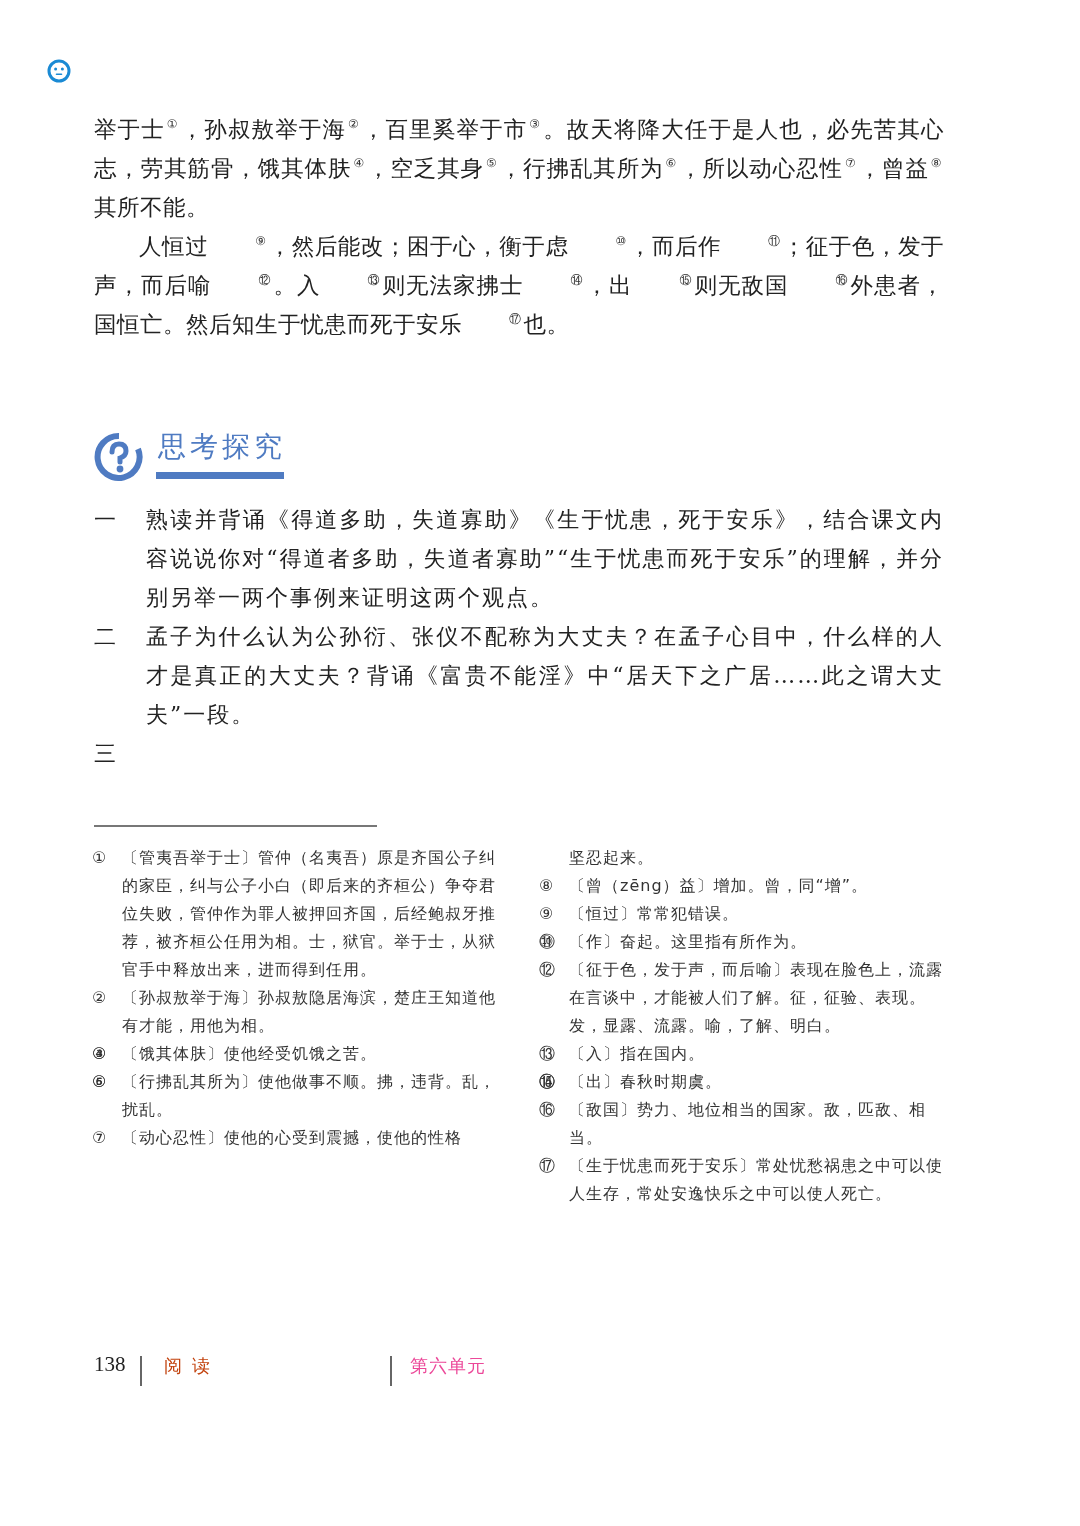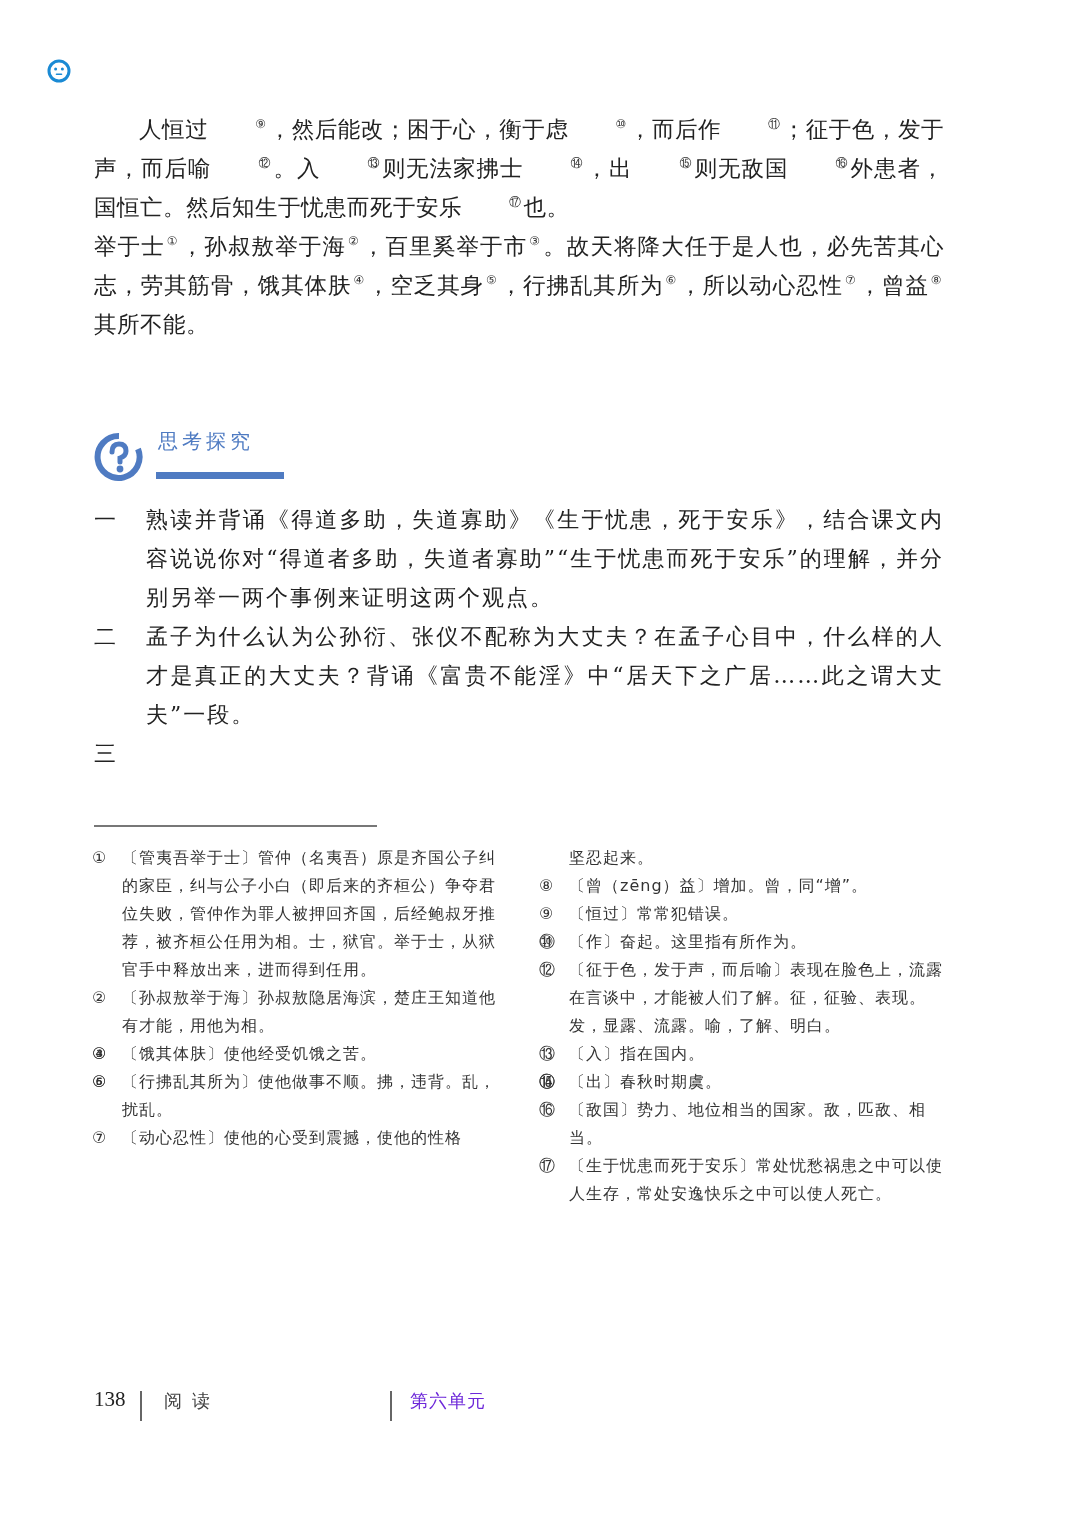--- a/index.html
+++ b/index.html
@@ -14,57 +14,57 @@
     text-align: justify;
   }
   .para { margin: 0; }
   .para.indent { text-indent: 45px; }
   .fn-mark {
     display: inline-block; font-size: 12px; line-height: 1; vertical-align: 9px;
     margin: 0 2px; color: #333;
   }
   .section-head { left: 94px; top: 428px; height: 56px; }
   .section-title {
-    position: absolute; left: 64px; top: 0px; font-size: 20px; color: #4f7bc2;
+    position: absolute; left: 64px; top: 0px; font-size: 28px; color: #4f7bc2;
     letter-spacing: 4px; white-space: nowrap; font-family: "DejaVu Serif", serif;
   }
   .section-bar { position: absolute; left: 62px; top: 44px; width: 128px; height: 7px; background: #4f7bc2; }
   .questions { left: 94px; top: 500px; width: 850px; font-size: 22px; line-height: 39px; letter-spacing: 2px; }
   .q-item { position: relative; padding-left: 52px; text-align: justify; }
   .q-num { position: absolute; left: 0; top: 0; width: 40px; }
   .q-item.tight-num { padding-left: 40px; }
   .divider { left: 94px; top: 825px; width: 283px; height: 2px; background: #777; }
   .notes-col { top: 844px; width: 410px; font-family: "DejaVu Sans", "Liberation Sans", sans-serif; font-size: 16px; line-height: 28px; color: #333; letter-spacing: 1px; }
   .notes-left { left: 92px; }
   .notes-right { left: 539px; }
   .note { position: relative; padding-left: 30px; margin: 0; }
   .note-num { position: absolute; left: 0; top: 0; }
   .note.cont { padding-left: 30px; }
-  .footer { left: 94px; top: 1352px; width: 500px; height: 36px; margin-top: 35px; }
+  .footer { left: 94px; top: 1352px; width: 500px; height: 36px; }
   .page-num { position: absolute; left: 0; top: 0; font-size: 21px; color: #222; font-family: "Liberation Serif", serif; }
   .footer-sep1 { position: absolute; left: 46px; top: 4px; width: 2px; height: 30px; background: #666; }
   .footer-sep2 { position: absolute; left: 296px; top: 4px; width: 2px; height: 30px; background: #666; }
-  .footer-section { position: absolute; left: 70px; top: 2px; font-size: 18px; letter-spacing: 10px; color: #404040; }
-  .footer-unit { position: absolute; left: 316px; top: 2px; font-size: 18px; color: #6d28d9; letter-spacing: 1px; }
+  .footer-section { position: absolute; left: 70px; top: 2px; font-size: 18px; letter-spacing: 10px; color: #c2410c; }
+  .footer-unit { position: absolute; left: 316px; top: 2px; font-size: 18px; color: #ec4899; letter-spacing: 1px; }
 </style>
 </head>
 <body>
 
 <div class="abs smiley">
   <svg width="24" height="24" viewBox="0 0 24 24">
     <circle cx="12" cy="12" r="10" fill="none" stroke="#1a8ad4" stroke-width="3"></circle>
     <circle cx="8.6" cy="10" r="1.5" fill="#1a8ad4"></circle>
     <circle cx="15.4" cy="10" r="1.5" fill="#1a8ad4"></circle>
     <line x1="9.5" y1="15.2" x2="14.5" y2="15.2" stroke="#1a8ad4" stroke-width="1.6" stroke-linecap="round"></line>
   </svg>
 </div>
 
 <div class="abs body-text" style="top:110px;">
+  <p class="para" id="p1">举于士<span class="fn-mark">①</span>，孙叔敖举于海<span class="fn-mark">②</span>，百里奚举于市<span class="fn-mark">③</span>。故天将降大任于是人也，必先苦其心志，劳其筋骨，饿其体肤<span class="fn-mark">④</span>，空乏其身<span class="fn-mark">⑤</span>，行拂乱其所为<span class="fn-mark">⑥</span>，所以动心忍性<span class="fn-mark">⑦</span>，曾益<span class="fn-mark">⑧</span>其所不能。</p>
   <p class="para indent" id="p2">人恒过<span class="fn-mark">⑨</span>，然后能改；困于心，衡于虑<span class="fn-mark">⑩</span>，而后作<span class="fn-mark">⑪</span>；征于色，发于声，而后喻<span class="fn-mark">⑫</span>。入<span class="fn-mark">⑬</span>则无法家拂士<span class="fn-mark">⑭</span>，出<span class="fn-mark">⑮</span>则无敌国<span class="fn-mark">⑯</span>外患者，国恒亡。然后知生于忧患而死于安乐<span class="fn-mark">⑰</span>也。</p>
-  <p class="para" id="p1">举于士<span class="fn-mark">①</span>，孙叔敖举于海<span class="fn-mark">②</span>，百里奚举于市<span class="fn-mark">③</span>。故天将降大任于是人也，必先苦其心志，劳其筋骨，饿其体肤<span class="fn-mark">④</span>，空乏其身<span class="fn-mark">⑤</span>，行拂乱其所为<span class="fn-mark">⑥</span>，所以动心忍性<span class="fn-mark">⑦</span>，曾益<span class="fn-mark">⑧</span>其所不能。</p>
 </div>
 
 <div class="abs section-head">
   <span style="position:absolute;left:0;top:4px;">
     <svg width="50" height="50" viewBox="0 0 50 50">
       <path d="M25 4 A21 21 0 1 0 44 17" fill="none" stroke="#4f7bc2" stroke-width="6" stroke-linecap="butt"></path>
       <path d="M18 20 Q18 12 25 12 Q32 12 32 19 Q32 24 26 26 L26 30" fill="none" stroke="#4f7bc2" stroke-width="5" stroke-linecap="round"></path>
       <circle cx="26" cy="37" r="3.4" fill="#4f7bc2"></circle>
     </svg>
   </span>

